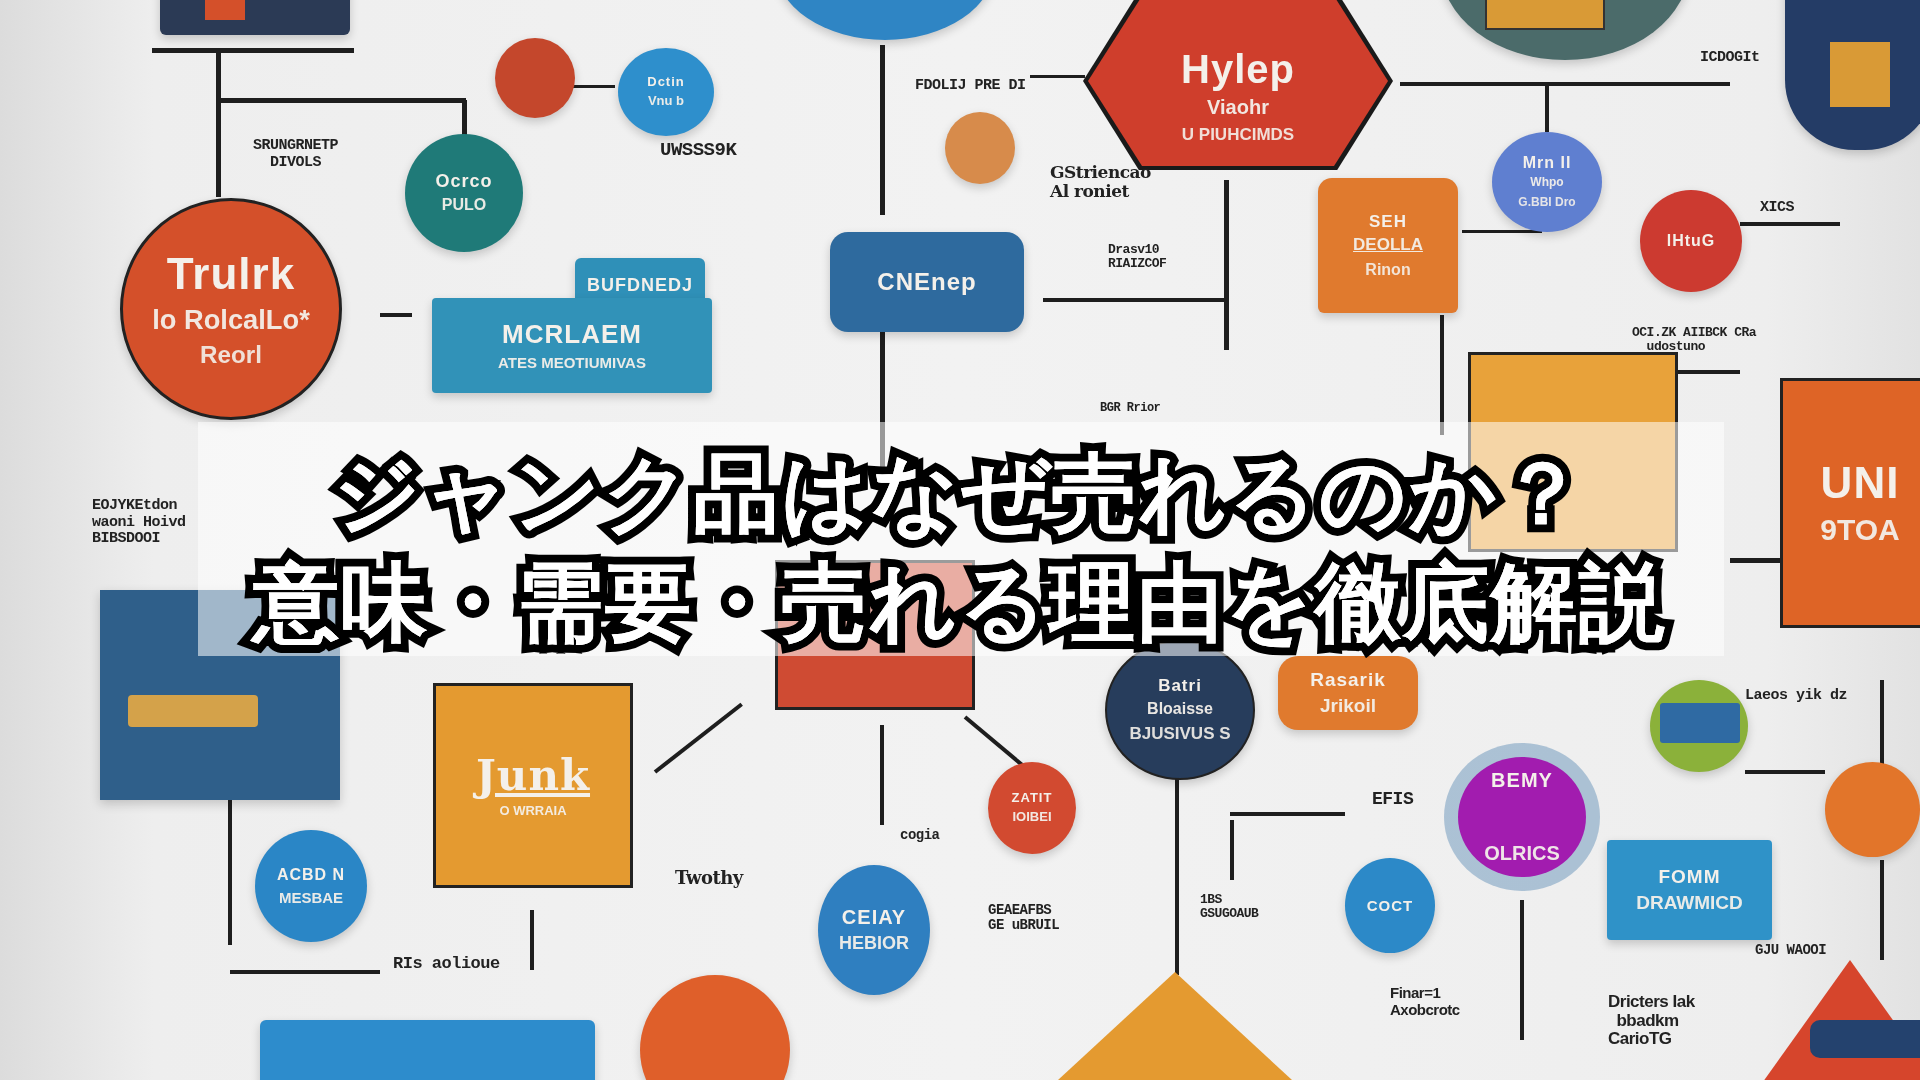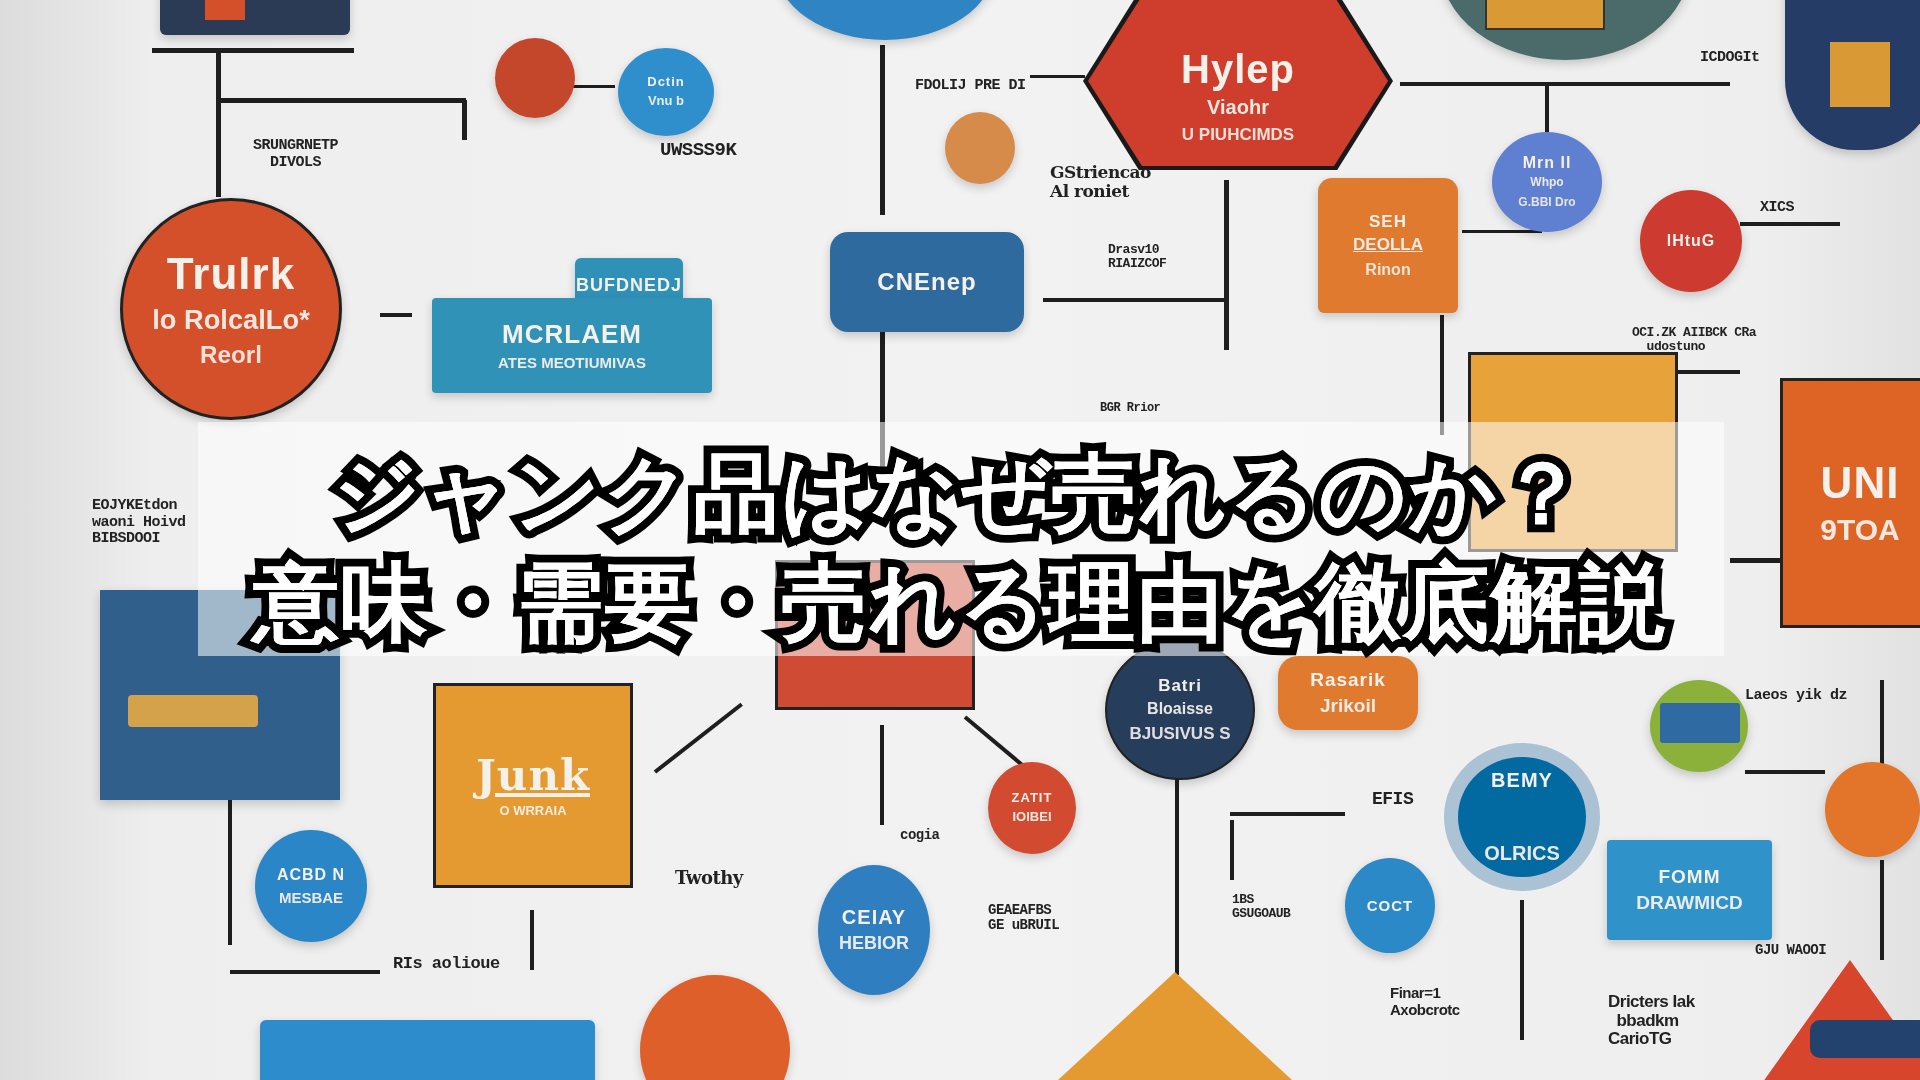--- a/index.html
+++ b/index.html
@@ -93,30 +93,34 @@
 
   <div class="node" style="left:1785px;top:-20px;width:150px;height:170px;background:#243c66;border-radius:0 0 70px 70px;"></div>
   <div class="node" style="left:1830px;top:42px;width:60px;height:65px;background:#d99a36;box-shadow:none;"></div>
 
   <div class="node circle" style="left:120px;top:198px;width:222px;height:222px;background:#d4502a;font-size:44px;border:3px solid #222;">
     <span class="l1">Trulrk</span>
     <span class="l2">lo RolcalLo*</span>
     <span class="l3">Reorl</span>
   </div>
 
+  <div class="node circle" style="left:405px;top:134px;width:118px;height:118px;background:#1f7a78;font-size:18px;">
+    <span class="l1">Ocrco</span>
+    <span class="l2" style="font-size:16px;">PULO</span>
+  </div>
 
   <div class="node circle" style="left:495px;top:38px;width:80px;height:80px;background:#c4472c;"></div>
 
   <div class="node circle" style="left:618px;top:48px;width:96px;height:88px;background:#2e8fcc;font-size:13px;">
     <span class="l1">Dctin</span>
     <span class="l2" style="font-size:13px;">Vnu b</span>
   </div>
 
 
-  <div class="node rect" style="left:575px;top:258px;width:108px;height:55px;background:#2f90b8;font-size:18px;border-radius:6px 6px 0 0;">
+  <div class="node rect" style="left:575px;top:258px;width:130px;height:55px;background:#2f90b8;font-size:18px;border-radius:6px 6px 0 0;">
     <span class="l1">BUFDNEDJ</span>
   </div>
   <div class="node rect" style="left:432px;top:298px;width:280px;height:95px;background:#3192b8;font-size:26px;border-radius:4px;">
     <span class="l1">MCRLAEM</span>
     <span class="l2" style="font-size:15px;">ATES MEOTIUMIVAS</span>
   </div>
 
   <div class="node rect" style="left:830px;top:232px;width:194px;height:100px;background:#2e6a9e;font-size:24px;border-radius:18px;">
     <span class="l1">CNEnep</span>
   </div>
@@ -186,21 +190,21 @@
 
   <div class="node circle" style="left:818px;top:865px;width:112px;height:130px;background:#2f7fc0;font-size:20px;">
     <span class="l1">CEIAY</span>
     <span class="l2" style="font-size:18px;">HEBIOR</span>
   </div>
 
   <div class="node circle" style="left:1345px;top:858px;width:90px;height:95px;background:#2c89c8;font-size:15px;">
     <span class="l1">COCT</span>
   </div>
 
-  <div class="node circle" style="left:1458px;top:757px;width:128px;height:120px;background:#0369a1;font-size:20px;box-shadow:0 0 0 14px rgba(47,110,163,0.35);gap:46px;">
+  <div class="node circle" style="left:1458px;top:757px;width:128px;height:120px;background:#a21caf;font-size:20px;box-shadow:0 0 0 14px rgba(47,110,163,0.35);gap:46px;">
     <span class="l1">BEMY</span>
     <span class="l2" style="font-size:20px;">OLRICS</span>
   </div>
 
   <div class="node circle" style="left:1650px;top:680px;width:98px;height:92px;background:#8bb13a;"></div>
   <div class="node" style="left:1660px;top:703px;width:80px;height:40px;background:#2f6aa3;box-shadow:none;border-radius:3px;"></div>
 
   <div class="node circle" style="left:1825px;top:762px;width:95px;height:95px;background:#e2752a;"></div>
 
   <div class="node rect" style="left:1607px;top:840px;width:165px;height:100px;background:#2f92c8;font-size:19px;border-radius:4px;">
@@ -231,21 +235,21 @@
   udostuno</div>
   <div class="label" style="left:1100px;top:402px;font-size:12px;">BGR Rrior</div>
   <div class="label" style="left:92px;top:498px;font-size:15px;">EOJYKEtdon
 waoni Hoivd
 BIBSDOOI</div>
   <div class="label" style="left:393px;top:955px;font-size:17px;">RIs aolioue</div>
   <div class="label" style="left:675px;top:868px;font-family:'DejaVu Serif',serif;font-size:18px;">Twothy</div>
   <div class="label" style="left:900px;top:828px;font-size:14px;">cogia</div>
   <div class="label" style="left:988px;top:903px;font-size:14px;">GEAEAFBS
 GE uBRUIL</div>
-  <div class="label" style="left:1200px;top:893px;font-size:13px;margin-left:32px;">1BS
+  <div class="label" style="left:1200px;top:893px;font-size:13px;">1BS
 GSUGOAUB</div>
   <div class="label" style="left:1745px;top:688px;font-size:15px;">Laeos yik dz</div>
   <div class="label" style="left:1755px;top:943px;font-size:14px;">GJU WAOOI</div>
   <div class="label" style="left:1608px;top:993px;font-family:'Liberation Sans',sans-serif;font-size:17px;">Dricters Iak
   bbadkm
 CarioTG</div>
   <div class="label" style="left:1390px;top:985px;font-family:Liberation Sans, sans-serif;font-size:15px;">Finar=1
 Axobcrotc</div>
   <div class="label" style="left:1372px;top:790px;font-size:18px;">EFIS</div>
 </div>

